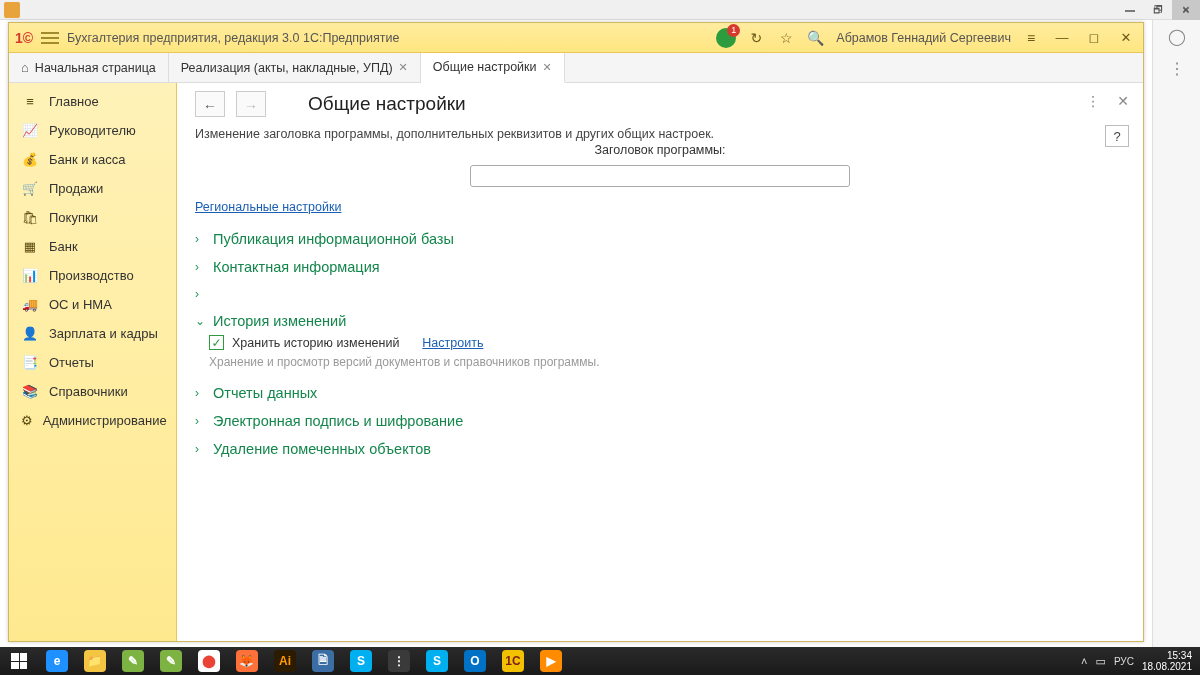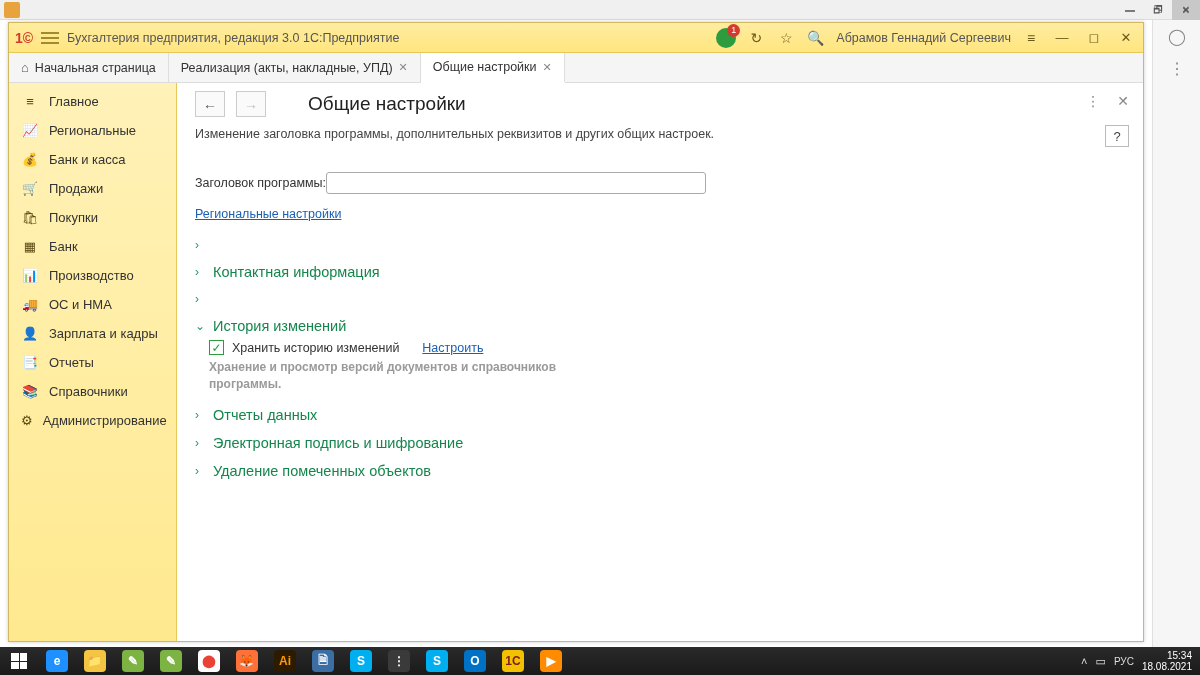--- a/index.html
+++ b/index.html
@@ -47,38 +47,38 @@
 .sideicon { width:18px; text-align:center; color:#5a4a10; font-size:13px; }
 
 .main { flex:1; background:#fff; padding:8px 18px; overflow:auto; position:relative; }
 .main-top { display:flex; align-items:center; gap:12px; margin-bottom:10px; }
 .navarrow { width:30px; height:26px; border:1px solid #ccc; display:flex; align-items:center; justify-content:center; color:#555; font-size:14px; cursor:pointer; background:#fafafa; }
 .navarrow + .navarrow { margin-left:-1px; }
 .page-title { font-size:19px; color:#222; margin-left:30px; }
 .main-corner { position:absolute; right:10px; top:8px; display:flex; gap:10px; color:#888; }
 .corner-btn { width:20px; height:20px; display:flex; align-items:center; justify-content:center; cursor:pointer; font-size:14px; }
 
-.desc { font-size:12.5px; color:#444; margin-bottom:31px; }
+.desc { font-size:12.5px; color:#444; margin-bottom:2px; }
 .help-btn { position:absolute; right:14px; top:42px; width:24px; height:22px; border:1px solid #bbb; display:flex; align-items:center; justify-content:center; font-size:13px; color:#444; cursor:pointer; }
 
-.fieldrow { display:flex; align-items:center; gap:0; margin-bottom:10px; }
+.fieldrow { display:flex; align-items:center; gap:8px; margin-bottom:10px;flex-direction:column; }
 .fieldlabel { font-size:12.5px; color:#333; }
 .textinput { width:380px; height:22px; border:1px solid #aaa; border-radius:3px; padding:0 4px; font-size:12px; }
 
 .linkrow { margin-bottom:16px; }
 .link { color:#1a5fb4; font-size:12.5px; text-decoration:underline; cursor:pointer; }
 
 .section { margin-bottom:12px; }
 .sec-head { display:flex; align-items:center; gap:6px; cursor:pointer; }
 .sec-chevron { color:#259b5e; font-size:12px; width:12px; }
 .sec-title { color:#14864c; font-size:14.5px; }
 .sec-body { padding:6px 0 2px 14px; }
 .chkrow { display:flex; align-items:center; gap:8px; font-size:12.5px; color:#333; }
 .chk { width:15px; height:15px; border:1px solid #2d9c3e; display:flex; align-items:center; justify-content:center; color:#2d9c3e; font-size:12px; }
-.hint { font-size:12px; color:#9a9a9a; margin-top:4px; max-width:400px; line-height:1.4;font-weight:bold; }
+.hint { font-size:12px; color:#9a9a9a; margin-top:4px; max-width:400px; line-height:1.4; }
 
 
 .taskbar { position:absolute; left:0; bottom:0; width:1200px; height:28px; background:linear-gradient(#2a2a2a,#1a1a1a); display:flex; align-items:center; }
 .tb-start { width:38px; height:28px; display:flex; align-items:center; justify-content:center; }
 .winlogo { width:16px; height:16px; display:grid; grid-template-columns:1fr 1fr; grid-template-rows:1fr 1fr; gap:1px; }
 .winlogo span { background:#fff; }
 .tb-item { width:38px; height:28px; display:flex; align-items:center; justify-content:center; font-size:15px; }
 .tb-right { margin-left:auto; display:flex; align-items:center; gap:8px; padding-right:8px; color:#fff; font-size:10px; }
 .tb-clock { text-align:right; line-height:1.15; }
 .tb-lang { font-size:10px; color:#ddd; }
@@ -148,21 +148,21 @@
     </div>
 
     <div class="body">
       <div class="sidebar">
         <div class="sideitem">
             <span class="sideicon">≡</span>
             <span>Главное</span>
           </div>
         <div class="sideitem">
             <span class="sideicon">📈</span>
-            <span>Региональные</span>
+            <span>Руководителю</span>
           </div>
         <div class="sideitem">
             <span class="sideicon">💰</span>
             <span>Банк и касса</span>
           </div>
         <div class="sideitem">
             <span class="sideicon">🛒</span>
             <span>Продажи</span>
           </div>
         <div class="sideitem">
@@ -215,20 +215,21 @@
           <span class="fieldlabel">Заголовок программы:</span>
           <input class="textinput" value="" style="">
         </div>
         <div class="linkrow">
           <span class="link">Региональные настройки</span>
         </div>
 
         <div class="section">
             <div class="sec-head">
               <span class="sec-chevron">›</span>
+              <span class="sec-title">Публикация информационной базы</span>
             </div>
           </div>
         <div class="section">
             <div class="sec-head">
               <span class="sec-chevron">›</span>
               <span class="sec-title">Контактная информация</span>
             </div>
           </div>
         <div class="section">
             <div class="sec-head">

